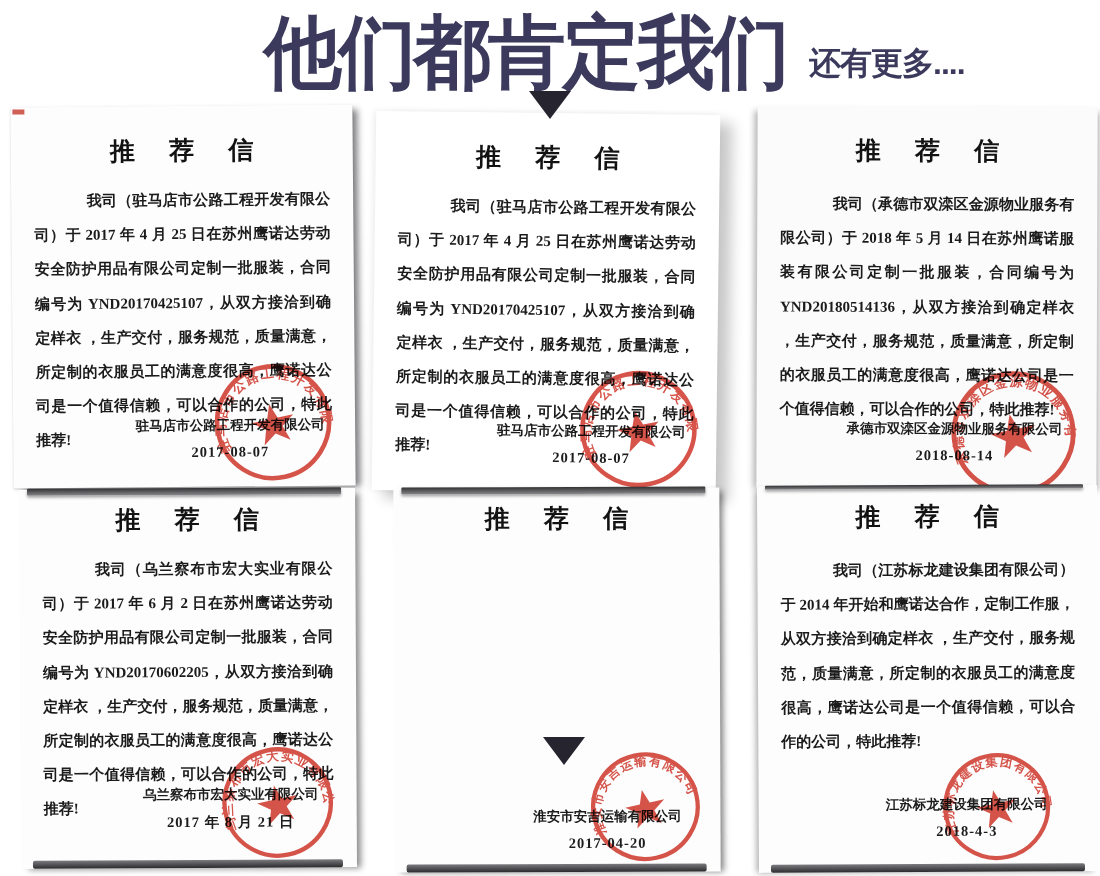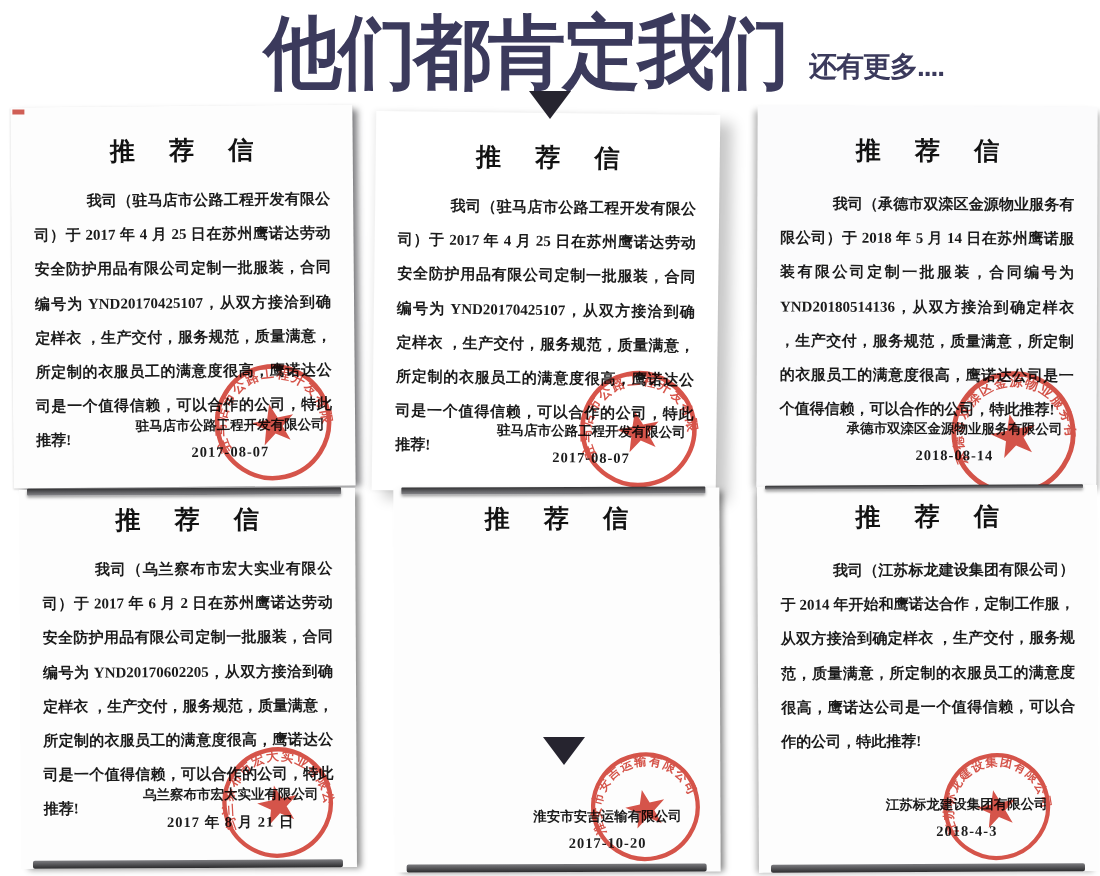--- a/index.html
+++ b/index.html
@@ -4,21 +4,21 @@
 <style>
   html,body{margin:0;padding:0;}
   #stage{position:relative;width:1100px;height:876px;background:#ffffff;overflow:hidden;
          font-family:"Liberation Serif","DejaVu Serif",serif;}
 
   
   .hdr{position:absolute;left:264px;top:0;height:96px;display:flex;align-items:flex-end;white-space:nowrap;z-index:6;text-align:right;}
   .page-title{font-family:"Liberation Sans","DejaVu Sans",sans-serif;font-weight:900;
               font-size:80px;line-height:1.06;color:#3b3a5c;letter-spacing:-3px;transform:scaleX(.97);transform-origin:left bottom;}
   .more-label{font-family:"Liberation Sans","DejaVu Sans",sans-serif;font-weight:900;
-              font-size:28px;color:#3b3a5c;padding:0 0 10px 6px;letter-spacing:-1px;}
+              font-size:32px;color:#3b3a5c;padding:0 0 10px 6px;letter-spacing:-1px;}
 
   
   .arrow{position:absolute;width:0;height:0;border-left:21px solid transparent;border-right:21px solid transparent;
          border-top:28px solid #26242f;z-index:7;}
   .arrow1{left:529px;top:91px;}
   .arrow2{left:543px;top:737px;}
 
   
   .card{position:absolute;background:#fdfdfd;box-shadow:0 1px 3px rgba(0,0,0,.18);}
   .c1{left:12px;top:106px;width:342px;height:381px;transform:rotate(-.5deg);
@@ -163,21 +163,21 @@
         <path class="seal-star" d="M60,42 L65.3,56.5 L80.9,56.5 L68.3,65.7 L73.1,80.6 L60,71.4 L46.9,80.6 L51.7,65.7 L39.1,56.5 L54.7,56.5 Z"></path>
         <text class="seal-text"><textPath href="#arc3">乌兰察布市宏大实业有限公司</textPath></text>
       </svg>
     </div>
   </div>
 
   <div class="card c5 row2 edge-top edge-bottom">
     <div class="heading">推 荐 信</div>
     <div class="sig">
       <div class="company">淮安市安吉运输有限公司</div>
-      <div class="date">2017-10-20</div>
+      <div class="date">2017-04-20</div>
     </div>
     <div class="stamp">
       <svg viewBox="0 0 120 120">
         <defs>
             <path id="arc4" d="M 14,78 A 48 48 0 1 1 106,78"></path>
           </defs>
         <circle class="seal-ring" cx="60" cy="60" r="55"></circle>
         <path class="seal-star" d="M60,42 L65.3,56.5 L80.9,56.5 L68.3,65.7 L73.1,80.6 L60,71.4 L46.9,80.6 L51.7,65.7 L39.1,56.5 L54.7,56.5 Z"></path>
         <text class="seal-text"><textPath href="#arc4">淮安市安吉运输有限公司</textPath></text>
       </svg>

